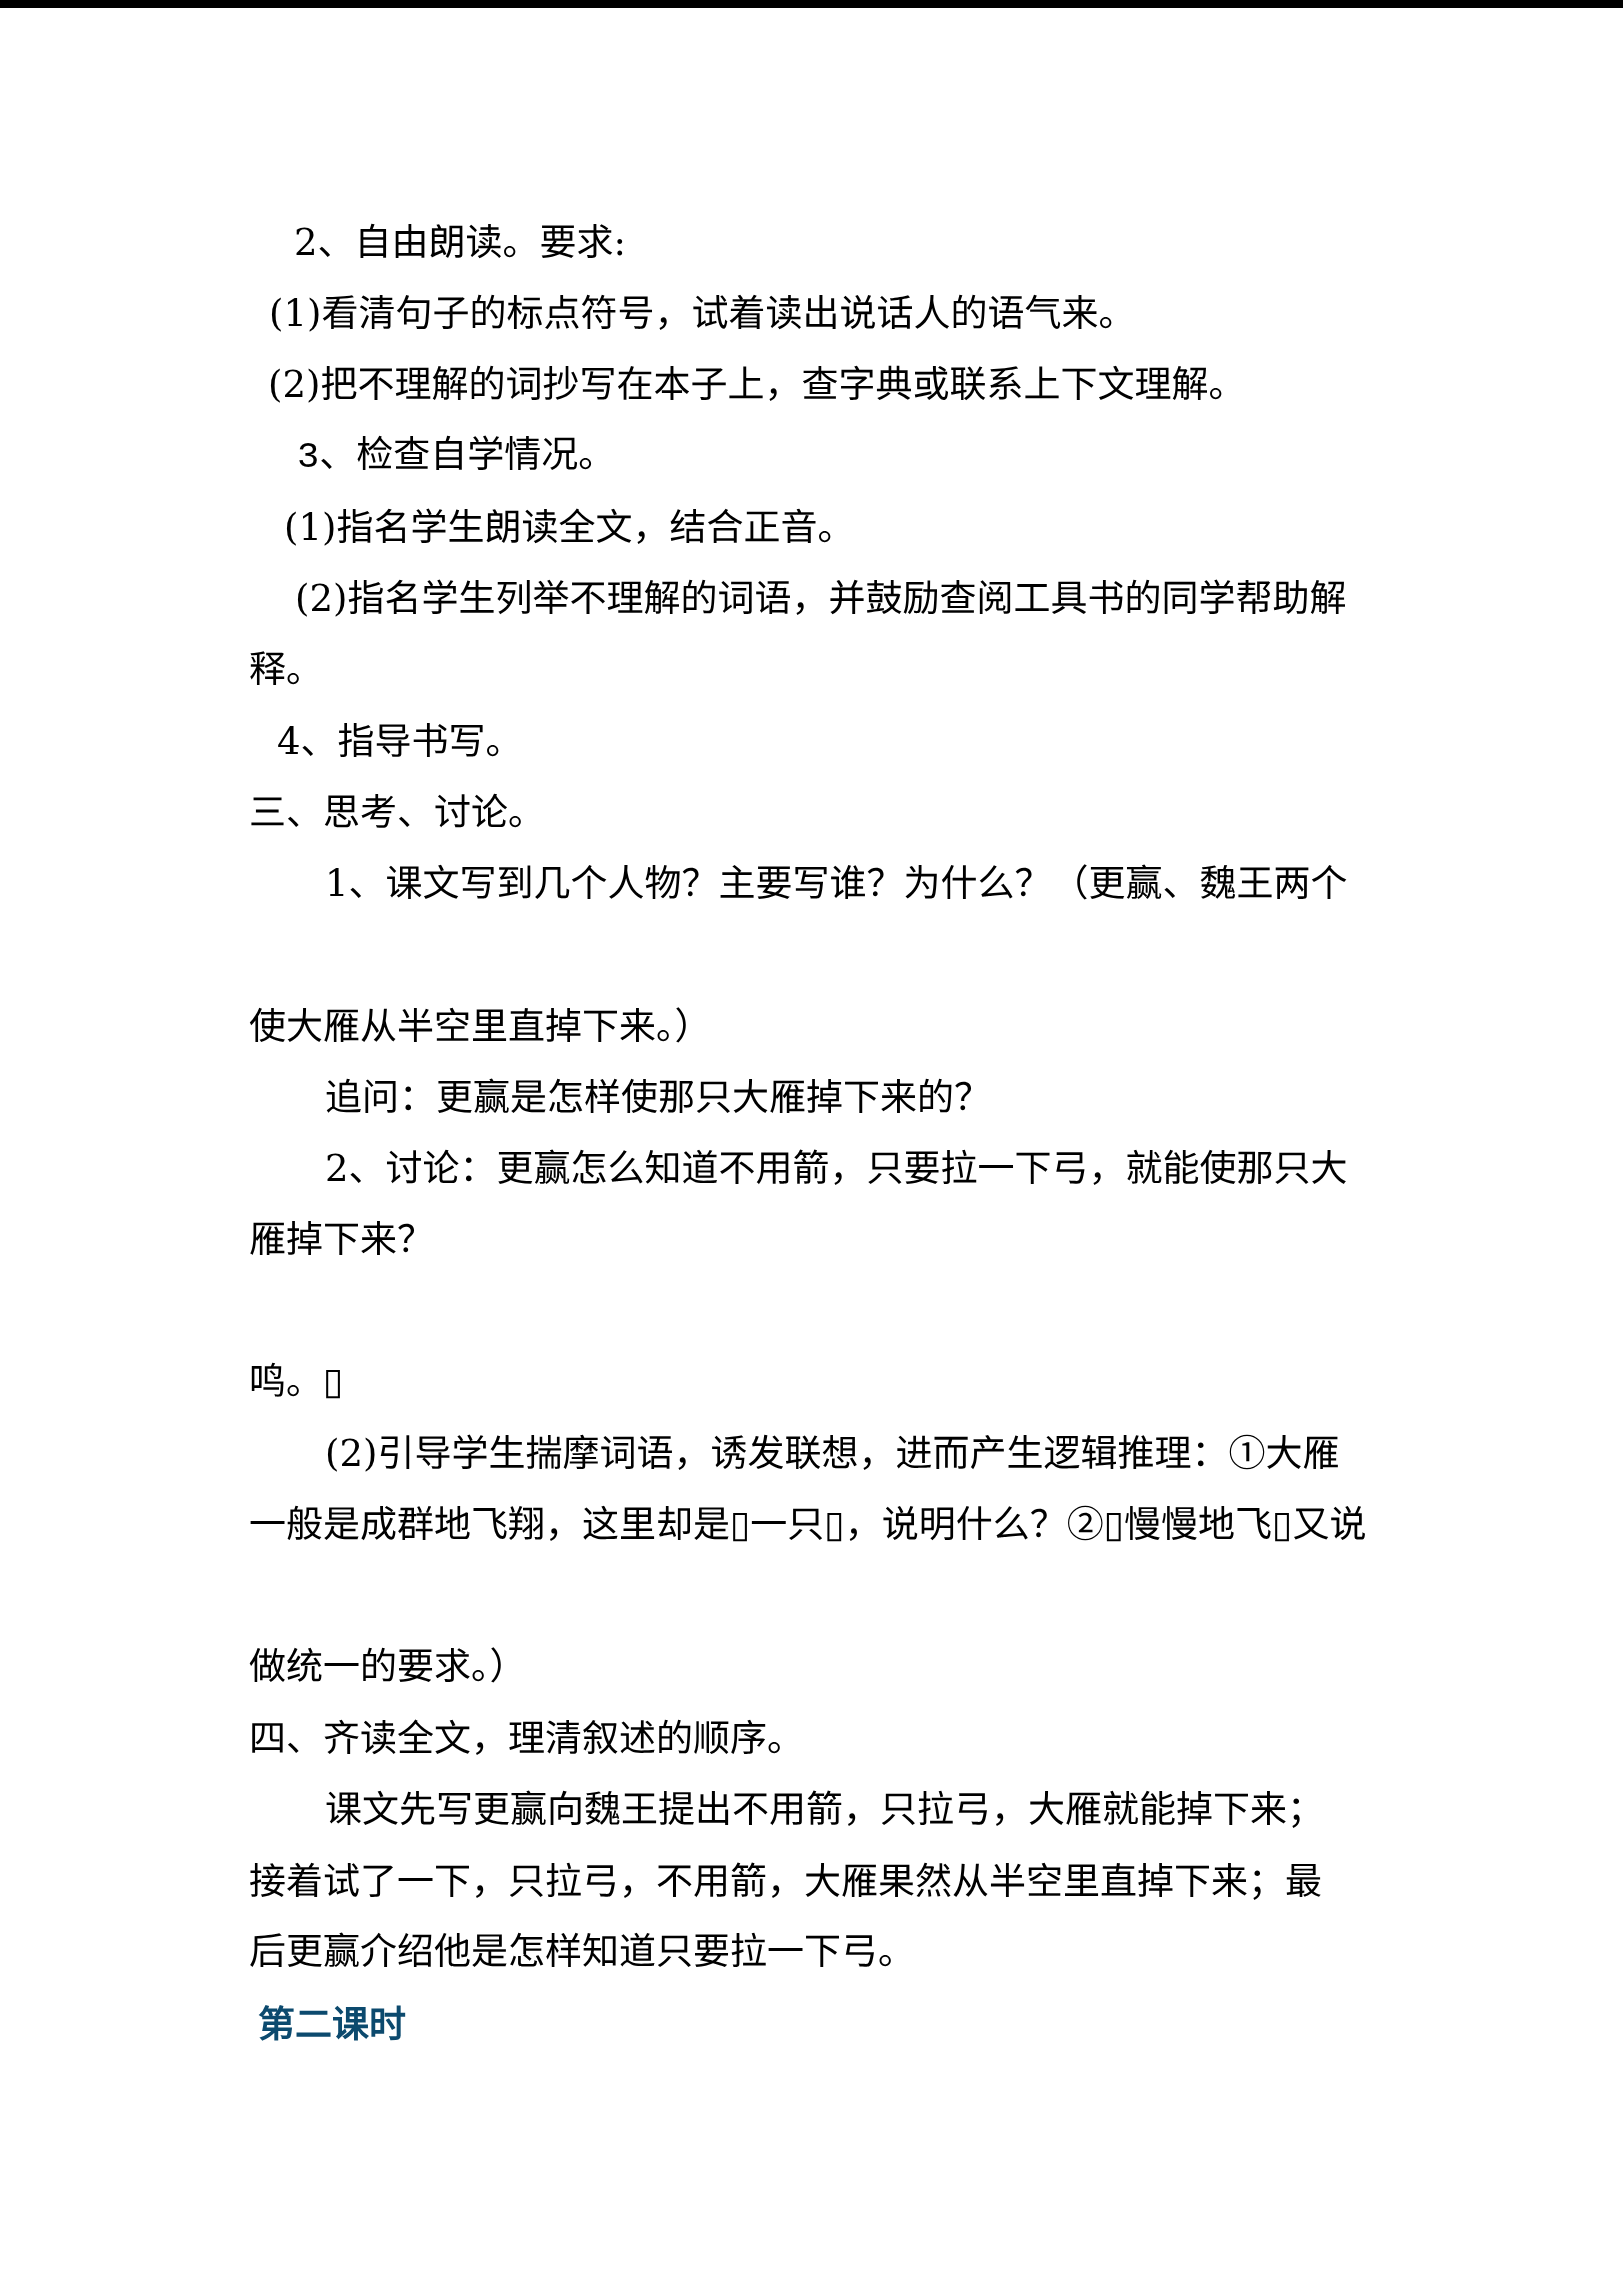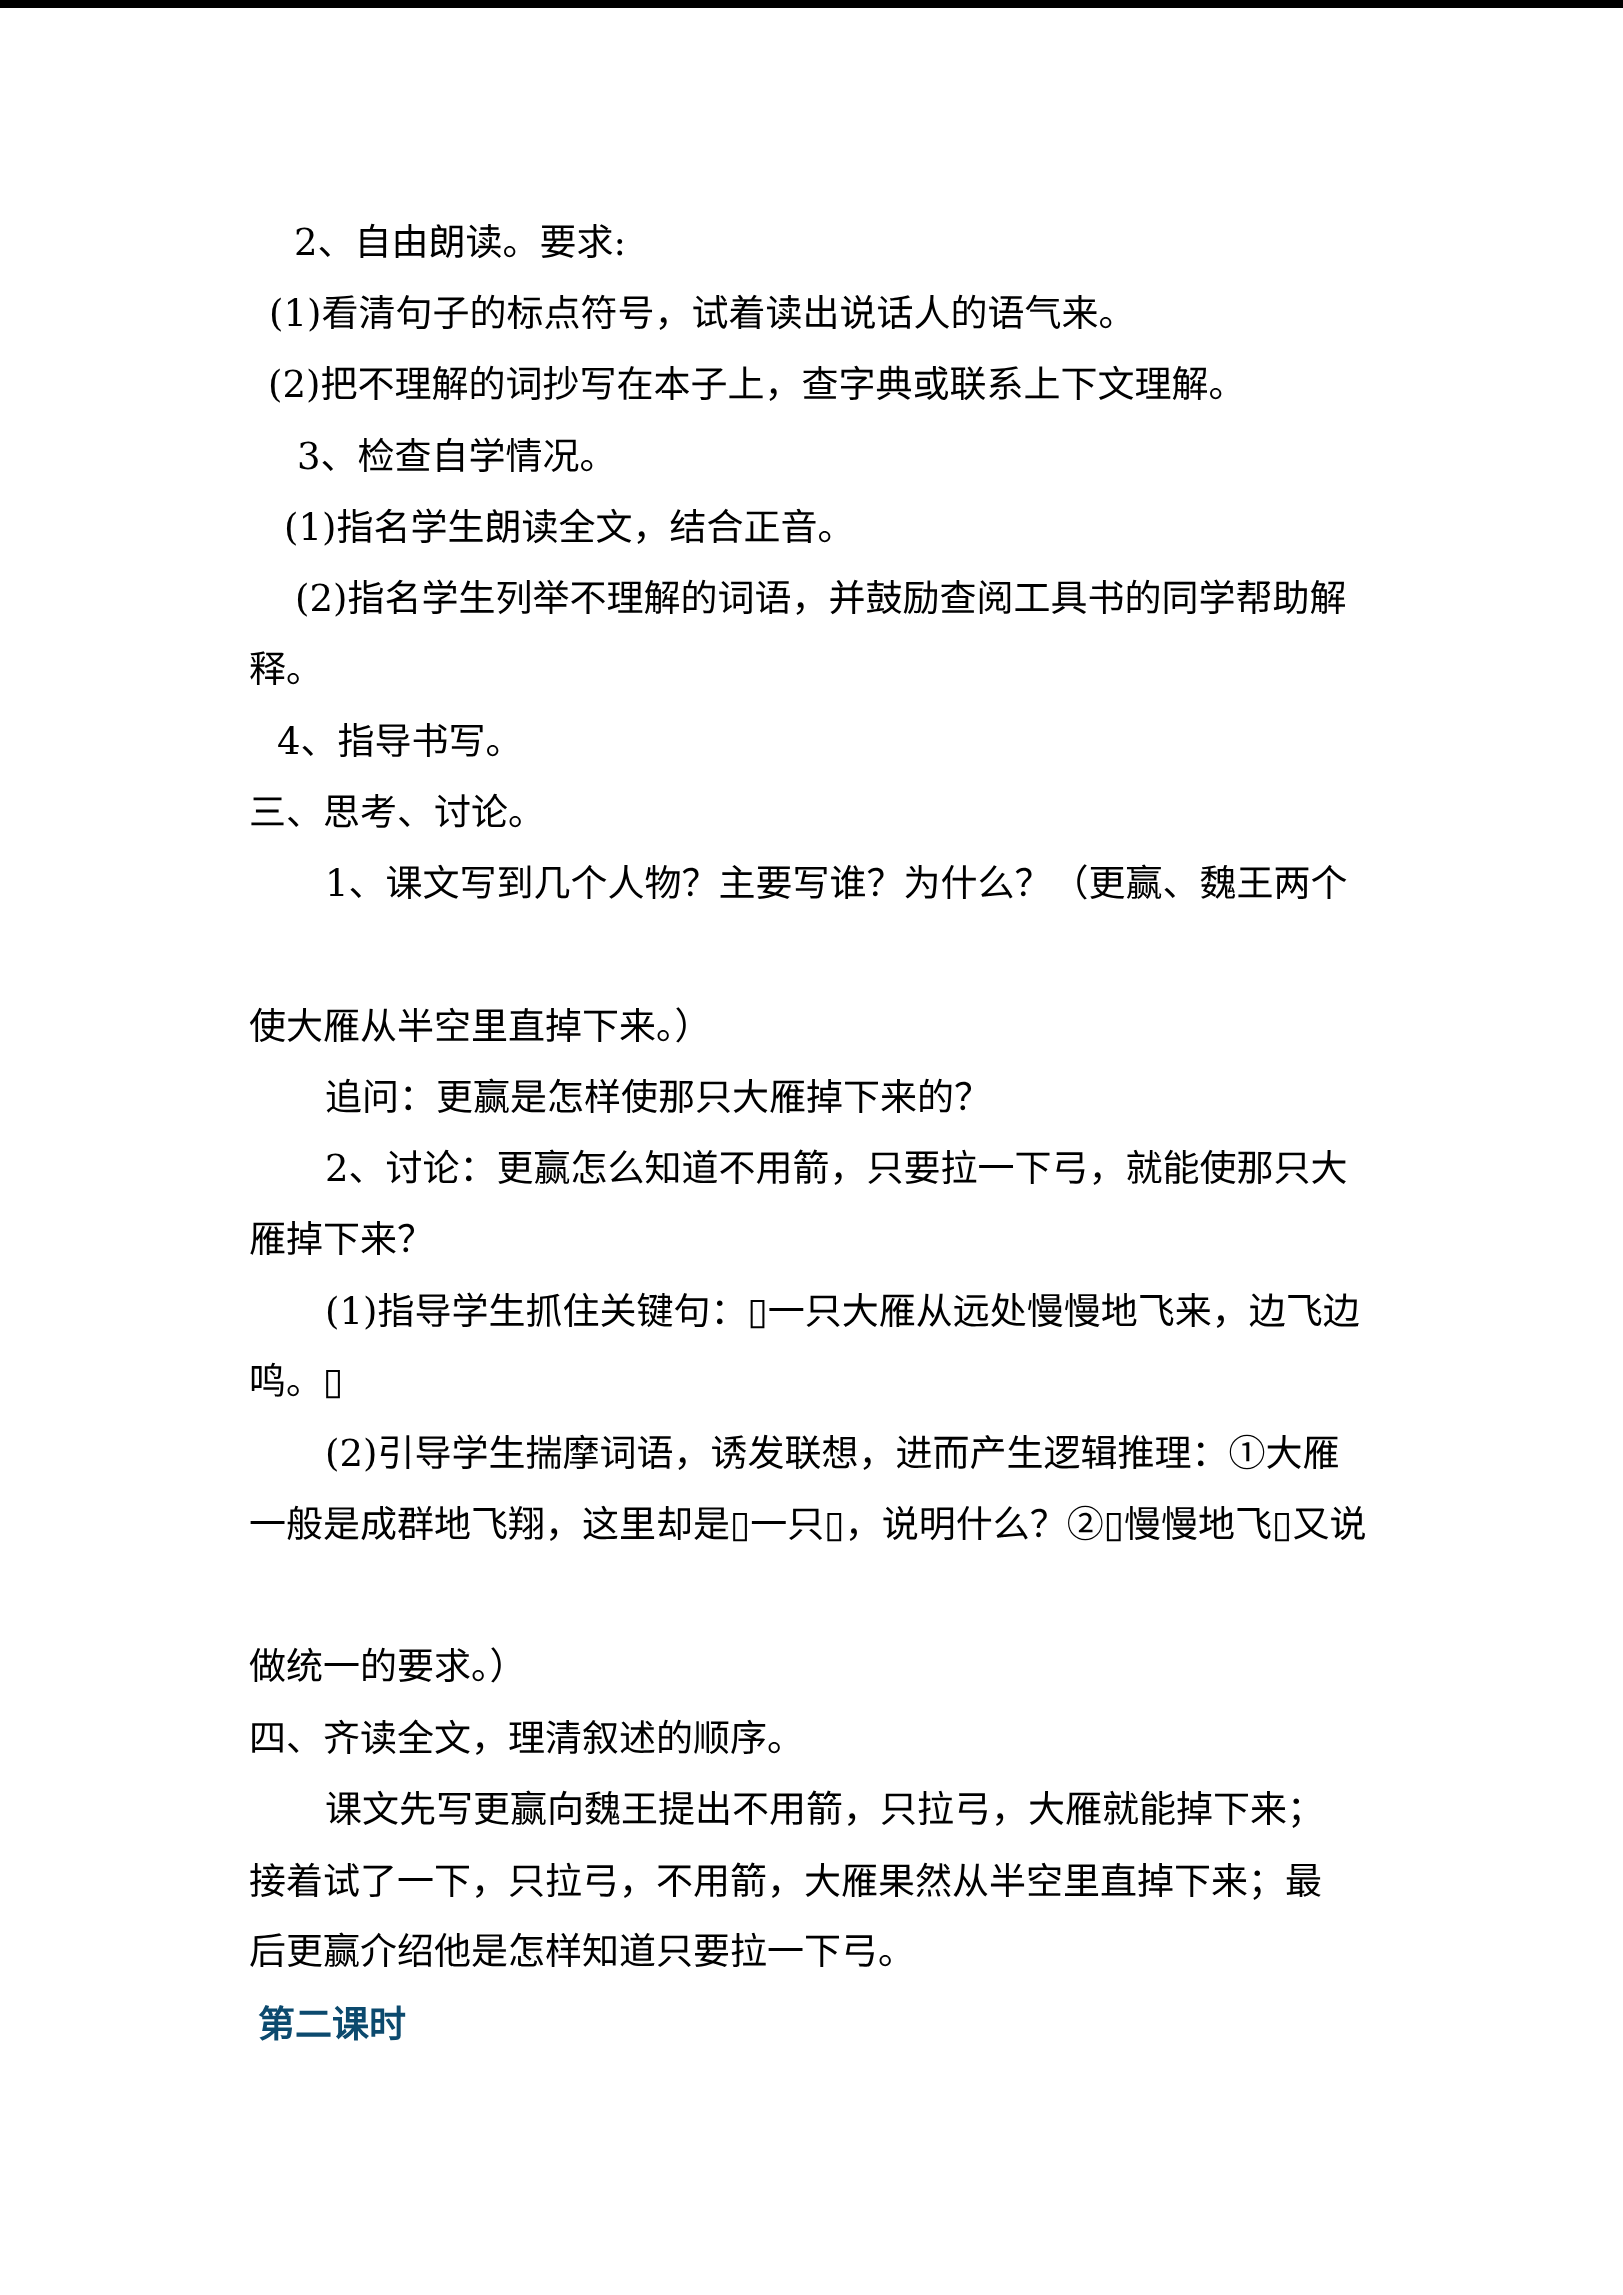--- a/index.html
+++ b/index.html
@@ -44,32 +44,31 @@
 </style>
 </head>
 <body>
 
 <div class="page">
   <div class="top-bar" style="height: 8.2px; background: rgb(0, 0, 0);"></div>
   <div class="content" id="doc-lines">
       <div class="doc-line" style="top: 207px; left: 294px; height: 72px; line-height: 72px; font-size: 37px; color: rgb(0, 0, 0);">2、自由朗读。要求:</div>
       <div class="doc-line" style="top: 278px; left: 269px; height: 72px; line-height: 72px; font-size: 37px; color: rgb(0, 0, 0);">(1)看清句子的标点符号，试着读出说话人的语气来。</div>
       <div class="doc-line" style="top: 349px; left: 268px; height: 72px; line-height: 72px; font-size: 37px; color: rgb(0, 0, 0);">(2)把不理解的词抄写在本子上，查字典或联系上下文理解。</div>
-      <div class="doc-line" style="top: 421px; left: 297px; height: 72px; line-height: 72px; font-size: 37px; color: rgb(0, 0, 0);">3、检查自学情况。</div>
+      <div class="doc-line" style="top: 421px; left: 297px; height: 72px; line-height: 72px; font-size: 37px; color: rgb(0, 0, 0); font-family: Liberation Mono, monospace;">3、检查自学情况。</div>
       <div class="doc-line" style="top: 492px; left: 284px; height: 72px; line-height: 72px; font-size: 37px; color: rgb(0, 0, 0);">(1)指名学生朗读全文，结合正音。</div>
       <div class="doc-line" style="top: 563px; left: 295px; height: 72px; line-height: 72px; font-size: 37px; color: rgb(0, 0, 0);">(2)指名学生列举不理解的词语，并鼓励查阅工具书的同学帮助解</div>
       <div class="doc-line" style="top: 634px; left: 249px; height: 72px; line-height: 72px; font-size: 37px; color: rgb(0, 0, 0);">释。</div>
       <div class="doc-line" style="top: 706px; left: 277px; height: 72px; line-height: 72px; font-size: 37px; color: rgb(0, 0, 0);">4、指导书写。</div>
       <div class="doc-line" style="top: 777px; left: 249px; height: 72px; line-height: 72px; font-size: 37px; color: rgb(0, 0, 0);">三、思考、讨论。</div>
       <div class="doc-line" style="top: 848px; left: 325px; height: 72px; line-height: 72px; font-size: 37px; color: rgb(0, 0, 0);">1、课文写到几个人物？主要写谁？为什么？（更赢、魏王两个</div>
       <div class="doc-line" style="top: 991px; left: 249px; height: 72px; line-height: 72px; font-size: 37px; color: rgb(0, 0, 0);">使大雁从半空里直掉下来。）</div>
       <div class="doc-line" style="top: 1062px; left: 325px; height: 72px; line-height: 72px; font-size: 37px; color: rgb(0, 0, 0);">追问：更赢是怎样使那只大雁掉下来的？</div>
       <div class="doc-line" style="top: 1133px; left: 325px; height: 72px; line-height: 72px; font-size: 37px; color: rgb(0, 0, 0);">2、讨论：更赢怎么知道不用箭，只要拉一下弓，就能使那只大</div>
       <div class="doc-line" style="top: 1204px; left: 249px; height: 72px; line-height: 72px; font-size: 37px; color: rgb(0, 0, 0);">雁掉下来？</div>
-      <div class="doc-line" style="top: 1276px; left: 325px; height: 72px; line-height: 72px; font-size: 37px; color: rgb(0, 0, 0);">(1)指导学生抓住关键句：▯一只大雁从远处慢慢地飞来，边飞边</div>
       <div class="doc-line" style="top: 1346px; left: 249px; height: 72px; line-height: 72px; font-size: 37px; color: rgb(0, 0, 0);">鸣。▯</div>
       <div class="doc-line" style="top: 1418px; left: 325px; height: 72px; line-height: 72px; font-size: 37px; color: rgb(0, 0, 0); text-align: right;">(2)引导学生揣摩词语，诱发联想，进而产生逻辑推理：①大雁</div>
       <div class="doc-line" style="top: 1489px; left: 249px; height: 72px; line-height: 72px; font-size: 37px; color: rgb(0, 0, 0);">一般是成群地飞翔，这里却是▯一只▯，说明什么？②▯慢慢地飞▯又说</div>
       <div class="doc-line" style="top: 1631px; left: 249px; height: 72px; line-height: 72px; font-size: 37px; color: rgb(0, 0, 0);">做统一的要求。）</div>
       <div class="doc-line" style="top: 1703px; left: 249px; height: 72px; line-height: 72px; font-size: 37px; color: rgb(0, 0, 0);">四、齐读全文，理清叙述的顺序。</div>
       <div class="doc-line" style="top: 1774px; left: 325px; height: 72px; line-height: 72px; font-size: 37px; color: rgb(0, 0, 0);">课文先写更赢向魏王提出不用箭，只拉弓，大雁就能掉下来；</div>
       <div class="doc-line" style="top: 1846px; left: 249px; height: 72px; line-height: 72px; font-size: 37px; color: rgb(0, 0, 0);">接着试了一下，只拉弓，不用箭，大雁果然从半空里直掉下来；最</div>
       <div class="doc-line" style="top: 1916px; left: 249px; height: 72px; line-height: 72px; font-size: 37px; color: rgb(0, 0, 0);">后更赢介绍他是怎样知道只要拉一下弓。</div>
       <div class="doc-line" style="top: 1988px; left: 258px; height: 72px; line-height: 72px; font-size: 37px; color: #0c4a6e; font-weight: bold;">第二课时</div>
     </div>

